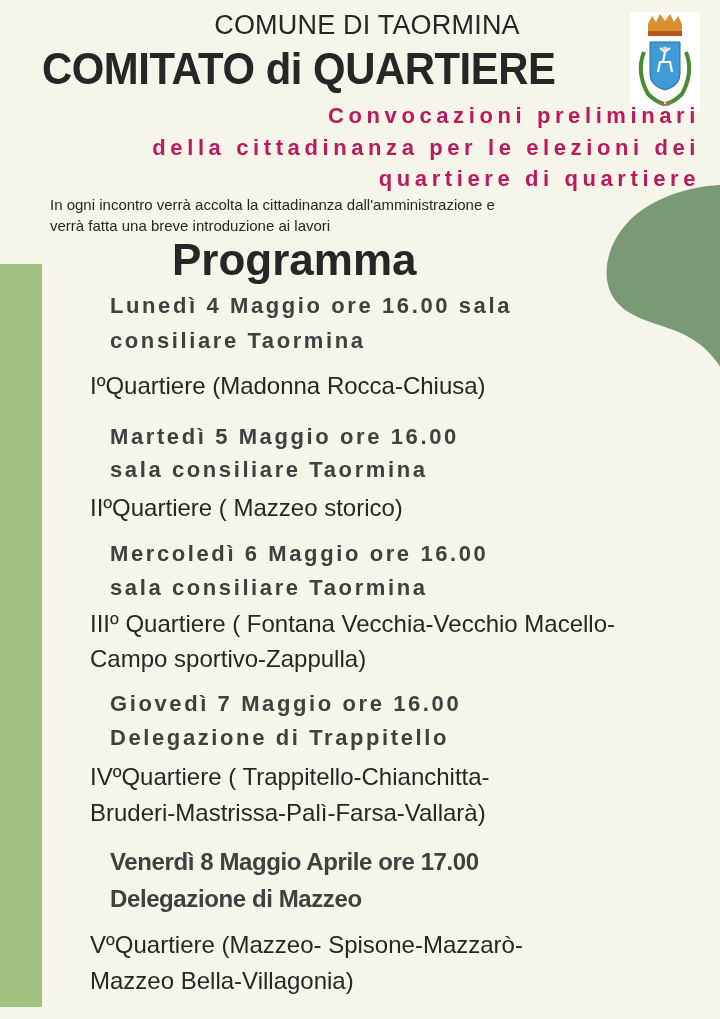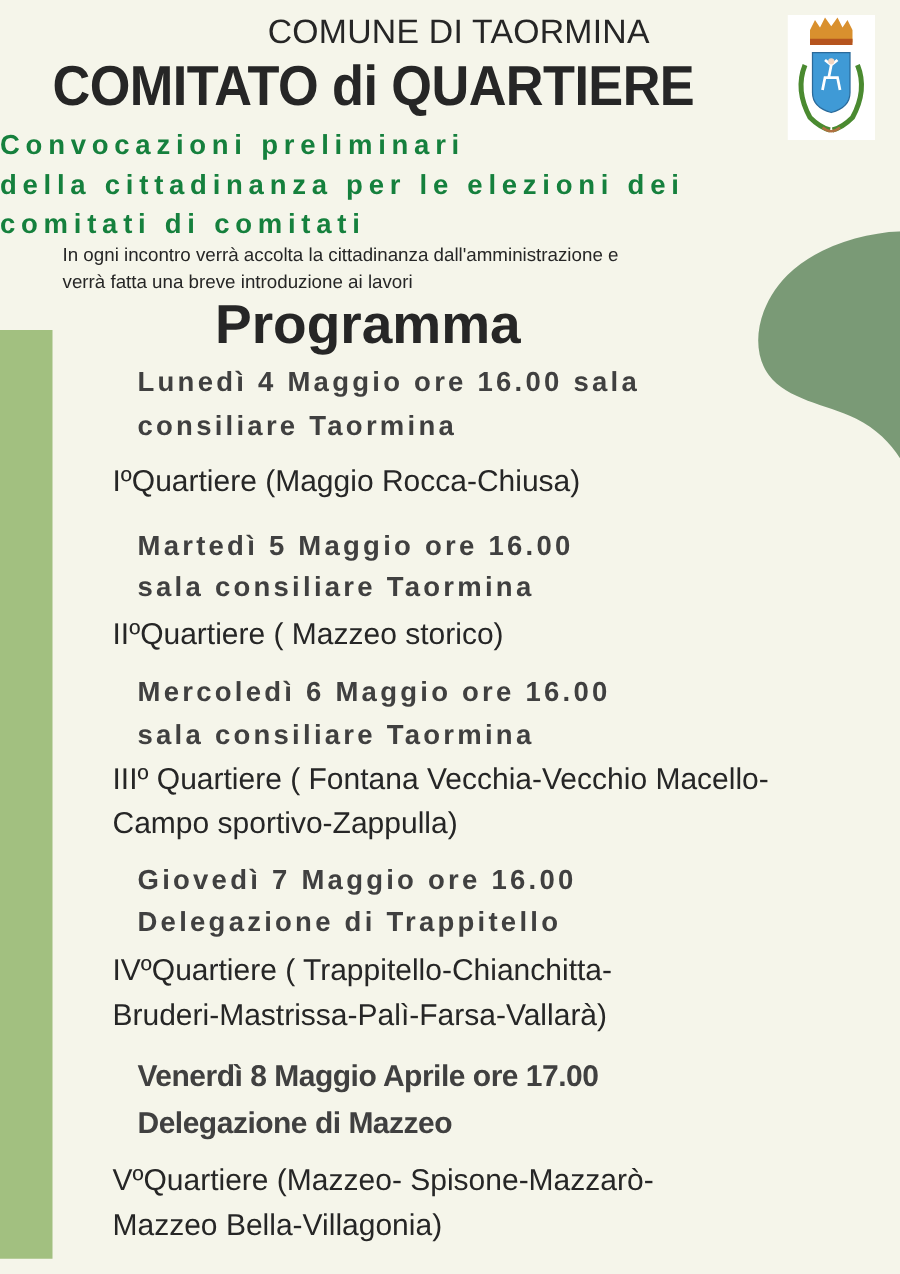--- a/index.html
+++ b/index.html
@@ -30,23 +30,23 @@
       letter-spacing: 0.2px;
       margin-left: 17px;
     }
     .title {
       left: 42px; top: 43px;
       font-size: 45px; font-weight: 700; color: #262626;
       letter-spacing: -0.5px;
       transform: scaleX(0.93); transform-origin: left top;
     }
     .sub {
-      left: 0; width: 700px; text-align: left;
+      left: 0; width: 700px; text-align: right;
       font-size: 22px; font-weight: 700; letter-spacing: 4.6px;
-      color: #15803d;
+      color: #be185d;
     }
     .sub1 { top: 103px; }
     .sub2 { top: 135px; }
     .sub3 { top: 166px; }
     .intro {
       left: 50px; font-size: 15px; font-weight: 400; color: #262626;
     }
     .intro1 { top: 196px; }
     .intro2 { top: 217px; }
     .programma {
@@ -85,30 +85,30 @@
   <path d="M14 40 Q6 60 18 82 Q26 90 34 92" stroke="#4a8a30" stroke-width="4" fill="none"></path>
   <path d="M56 40 Q64 60 52 82 Q44 90 36 92" stroke="#4a8a30" stroke-width="4" fill="none"></path>
   <path d="M28 90 Q35 96 42 90" stroke="#b07040" stroke-width="2" fill="none"></path>
 </svg>
 
 <div class="abs comune">COMUNE DI TAORMINA</div>
 <div class="abs title">COMITATO di QUARTIERE</div>
 
 <div class="abs sub sub1">Convocazioni preliminari</div>
 <div class="abs sub sub2">della cittadinanza per le elezioni dei</div>
-<div class="abs sub sub3">comitati di comitati</div>
+<div class="abs sub sub3">quartiere di quartiere</div>
 
 <div class="abs intro intro1">In ogni incontro verrà accolta la cittadinanza dall'amministrazione e</div>
 <div class="abs intro intro2">verrà fatta una breve introduzione ai lavori</div>
 
 <div class="abs programma">Programma</div>
 
 <div class="abs ev-head" style="top:293px">Lunedì 4 Maggio ore 16.00 sala</div>
 <div class="abs ev-head" style="top:328px">consiliare Taormina</div>
-<div class="abs ev-body" style="top:372px">IºQuartiere (Maggio Rocca-Chiusa)</div>
+<div class="abs ev-body" style="top:372px">IºQuartiere (Madonna Rocca-Chiusa)</div>
 
 <div class="abs ev-head" style="top:424px">Martedì 5 Maggio ore 16.00</div>
 <div class="abs ev-head" style="top:457px">sala consiliare Taormina</div>
 <div class="abs ev-body" style="top:494px">IIºQuartiere ( Mazzeo storico)</div>
 
 <div class="abs ev-head" style="top:541px">Mercoledì 6 Maggio ore 16.00</div>
 <div class="abs ev-head" style="top:575px">sala consiliare  Taormina</div>
 <div class="abs ev-body" style="top:610px">IIIº Quartiere ( Fontana Vecchia-Vecchio Macello-</div>
 <div class="abs ev-body" style="top:645px">Campo sportivo-Zappulla)</div>
 

